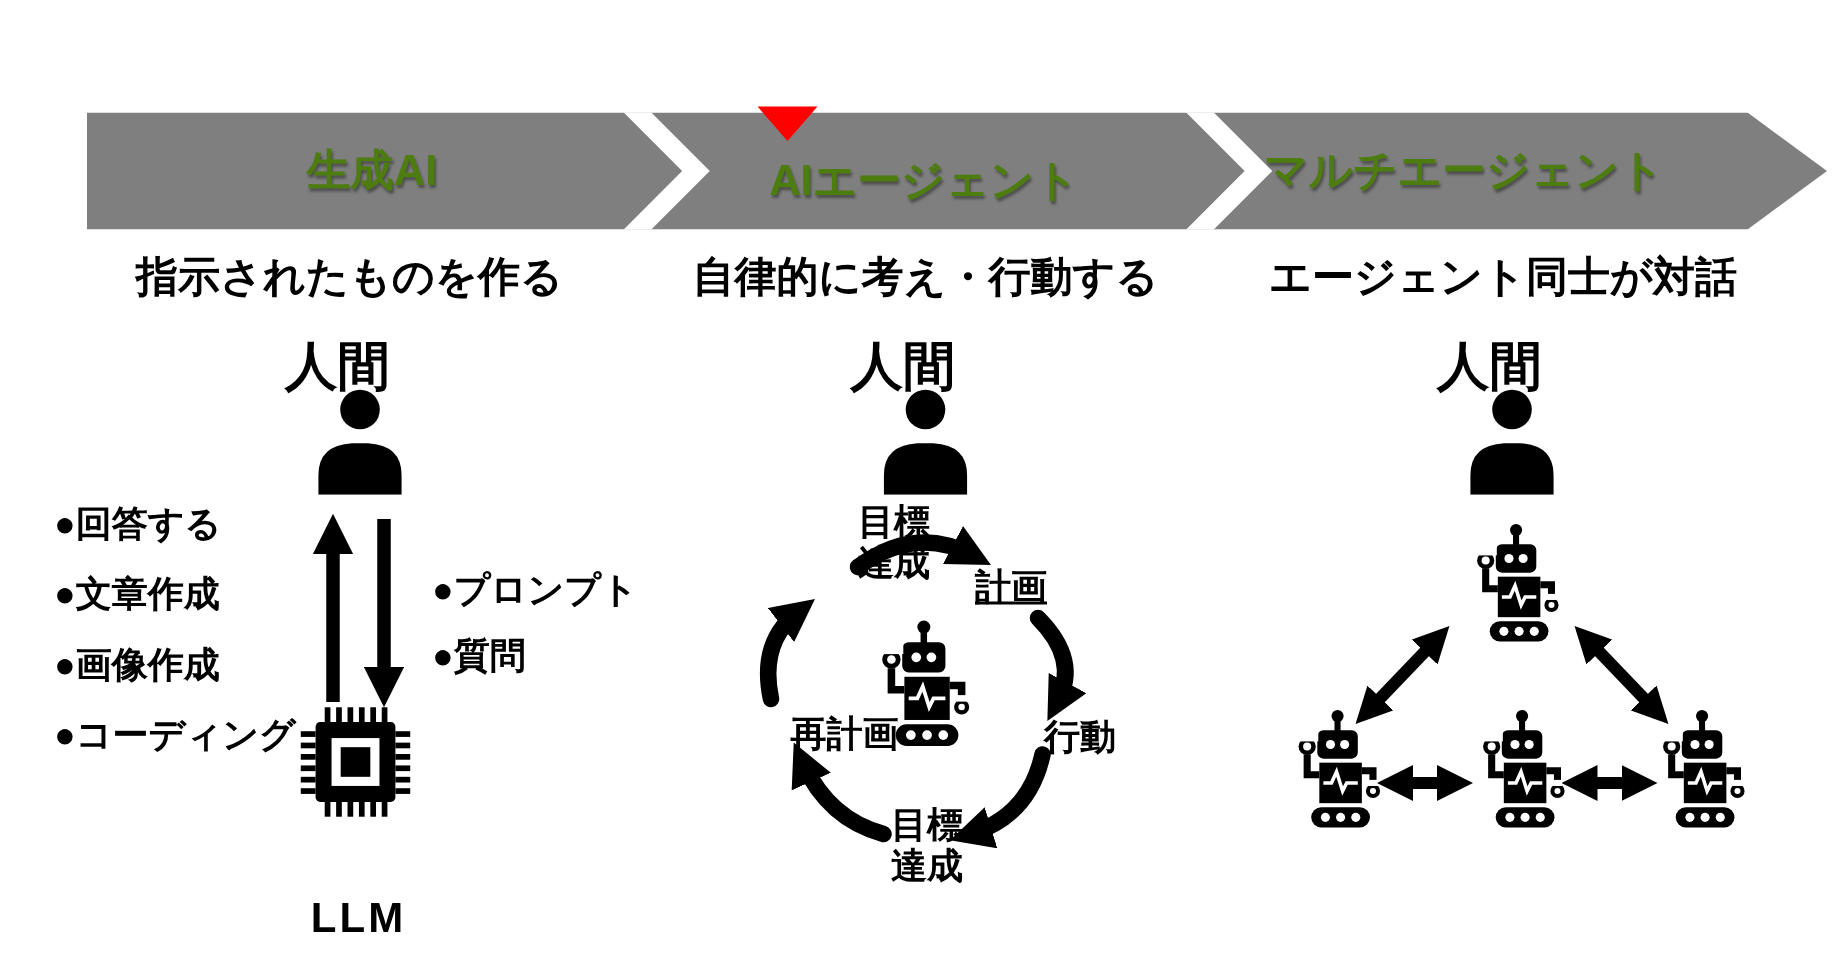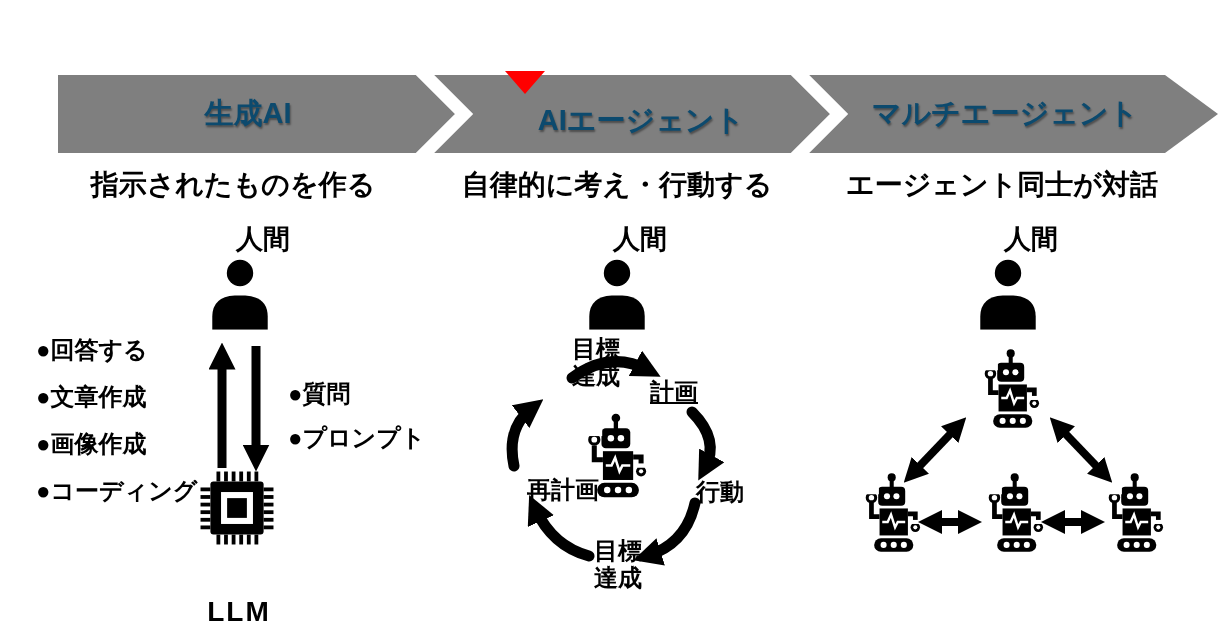--- a/index.html
+++ b/index.html
@@ -10,29 +10,29 @@
   html,body{margin:0;padding:0;background:#fff;}
   .canvas{
     position:relative;width:1230px;height:640px;background:#fff;overflow:hidden;
     font-family:"Liberation Sans","DejaVu Sans",sans-serif;color:var(--ink);
   }
   .abs{position:absolute;}
   svg{display:block;}
   .defs{position:absolute;width:0;height:0;overflow:hidden;}
 
   .stage-label{
-    color:#0c4a6e;font-weight:bold;font-size:29px;
+    color:#4d7c0f;font-weight:bold;font-size:29px;
     display:flex;align-items:center;justify-content:center;
     text-shadow:1px 2px 2px rgba(0,0,0,.4);
     white-space:nowrap;
   }
   .marker-label{color:var(--red);font-weight:bold;font-size:26px;text-align:center;white-space:nowrap;}
   .marker-triangle{width:0;height:0;border-left:20px solid transparent;border-right:20px solid transparent;border-top:23px solid var(--red);}
   .desc{font-weight:bold;font-size:28px;text-align:center;white-space:nowrap;}
-  .human-label{font-weight:bold;font-size:27px;text-align:right;white-space:nowrap;}
+  .human-label{font-weight:bold;font-size:35px;text-align:left;white-space:nowrap;}
   .bullet{font-weight:bold;font-size:24px;line-height:47px;white-space:nowrap;}
   .bullet-sm{line-height:44px;}
   .cycle-label{font-weight:bold;font-size:24px;text-align:center;line-height:27px;}
   .wrap2{width:52px;word-break:break-all;}
   .llm-label{font-weight:bold;font-size:28px;letter-spacing:2px;text-align:center;margin-top:48px;}
 </style>
 </head>
 <body>
 
 <div class="canvas">
@@ -104,44 +104,44 @@
     </defs>
   </svg>
 
   <svg class="abs" style="left:58px;top:75px;" width="1162" height="78" viewBox="0 0 1162 78">
     <polygon points="0,0 1107,0 1160,39 1107,78 0,78" fill="#7f7f7f"></polygon>
     <polyline points="355,-12 406,39 355,90" fill="none" stroke="#fff" stroke-width="13"></polyline>
     <polyline points="730,-12 781,39 730,90" fill="none" stroke="#fff" stroke-width="13"></polyline>
   </svg>
 
   <div class="abs stage-label" style="left:58px;top:75px;width:380px;height:78px;">生成AI</div>
-  <div class="abs stage-label" style="left:476px;top:75px;width:330px;height:92px;">AIエージェント</div>
-  <div class="abs stage-label" style="left:845px;top:75px;width:320px;height:78px;">マルチエージェント</div>
+  <div class="abs stage-label" style="left:451px;top:75px;width:330px;height:92px;">AIエージェント</div>
+  <div class="abs stage-label" style="left:816px;top:75px;width:320px;height:78px;">マルチエージェント</div>
 
   <div class="abs marker-triangle" style="left:505px;top:71px;"></div>
 
   <div class="abs desc" style="left:56px;top:166px;width:354px;">指示されたものを作る</div>
   <div class="abs desc" style="left:440px;top:166px;width:354px;">自律的に考え・行動する</div>
   <div class="abs desc" style="left:825px;top:166px;width:354px;">エージェント同士が対話</div>
 
   <div class="abs human-label" style="left:190px;top:221px;width:100px;">人間</div>
   <svg class="abs" style="left:207px;top:257px;" width="66" height="73" viewBox="0 0 100 110">
       <use href="#sym-person"></use>
     </svg>
 
   <div class="abs" style="left:36px;top:326px;">
     <div class="bullet">●回答する</div>
     <div class="bullet">●文章作成</div>
     <div class="bullet">●画像作成</div>
     <div class="bullet">●コーディング</div>
   </div>
 
   <div class="abs" style="left:288px;top:372px;">
+    <div class="bullet bullet-sm">●プロンプト</div>
     <div class="bullet bullet-sm">●質問</div>
-    <div class="bullet bullet-sm">●プロンプト</div>
   </div>
 
   <svg class="abs" style="left:195px;top:340px;" width="90" height="135" viewBox="0 0 90 135">
     <line x1="27" y1="128" x2="27" y2="16" stroke="#000" stroke-width="9" marker-end="url(#ah)"></line>
     <line x1="61" y1="6" x2="61" y2="118" stroke="#000" stroke-width="9" marker-end="url(#ah)"></line>
   </svg>
 
   <svg class="abs" style="left:199px;top:470px;" width="76" height="76" viewBox="0 0 100 100">
       <use href="#sym-chip"></use>
     </svg>

